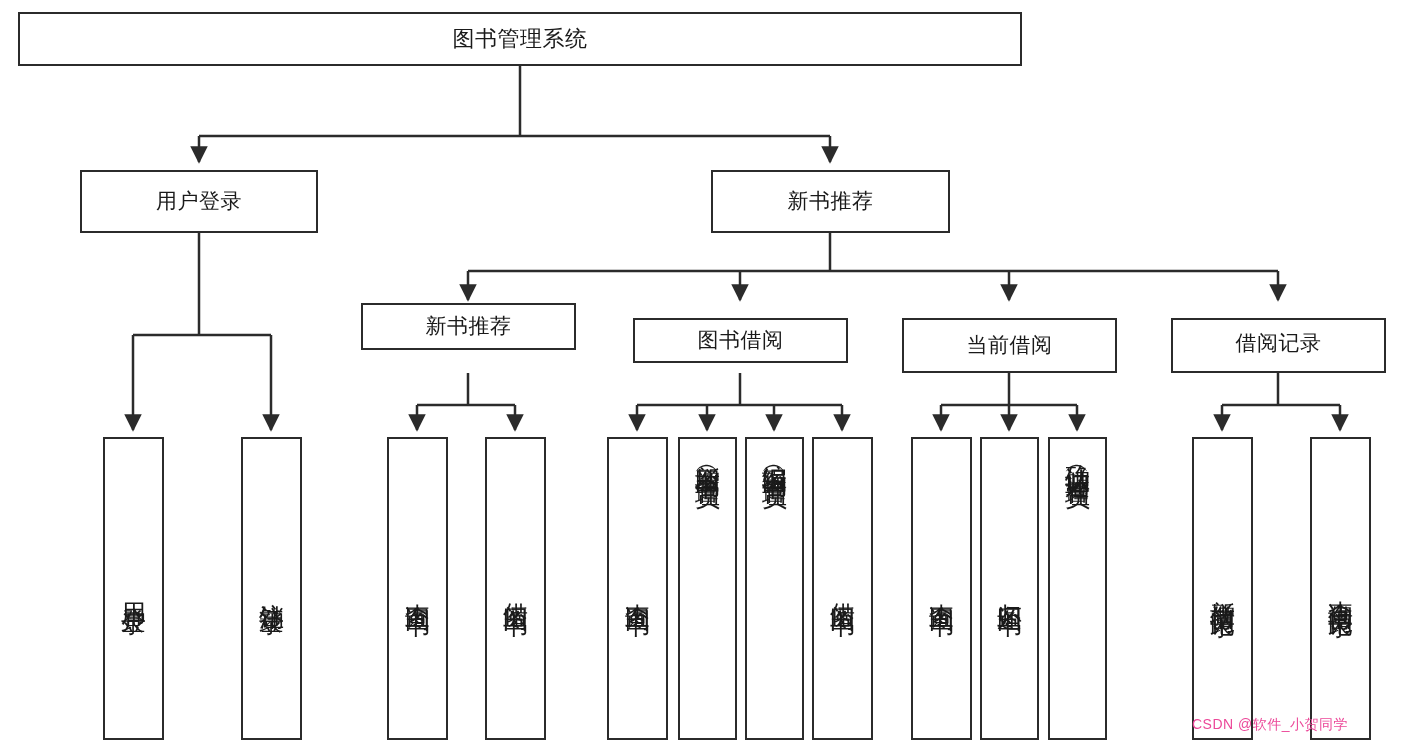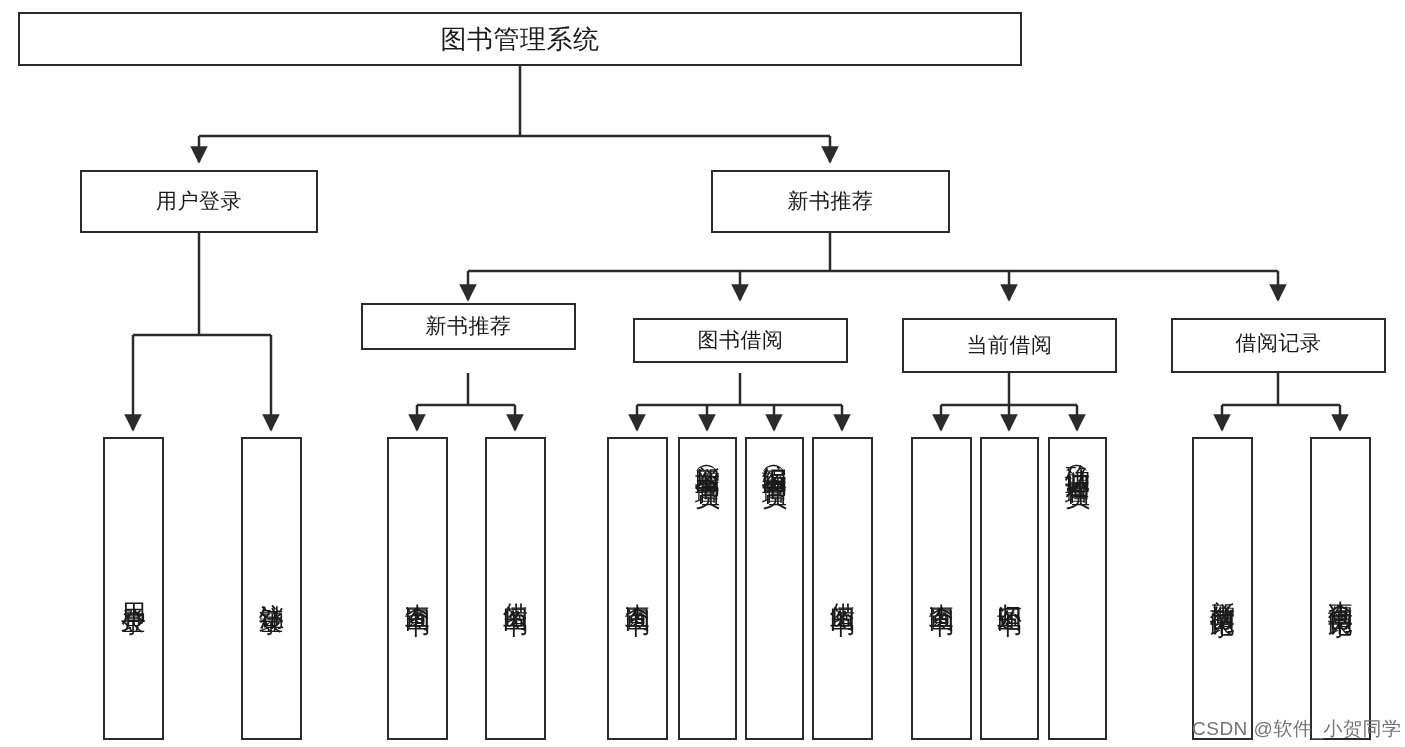--- a/index.html
+++ b/index.html
@@ -42,21 +42,21 @@
     line-height: 1.18;
     white-space: nowrap;
     color: #1a1a1a;
   }
   
   .node.horiz .node-label {
     font-size: 21px;
     letter-spacing: 0.5px;
   }
   .node.root .node-label {
-    font-size: 26px;
+    font-size: 22px;
     text-align: right;
   }
   
   .node.vert {
     align-items: flex-start;
     justify-content: center;
     padding-top: 6px;
   }
   .node.vert .node-label {
     writing-mode: vertical-rl;
@@ -66,22 +66,22 @@
     letter-spacing: 3px;
     white-space: nowrap;
   }
   
   .node.vert.vcenter {
     align-items: center;
     padding-top: 0;
   }
   .watermark {
     position: absolute;
-    font-size: 19px;
-    color: #737373;
+    font-size: 14px;
+    color: #ec4899;
     white-space: nowrap;
     letter-spacing: 0.5px;
     font-family: "Liberation Sans", "DejaVu Sans", sans-serif;
   }
 </style>
 </head>
 <body>
 
 <div id="canvas">
 

